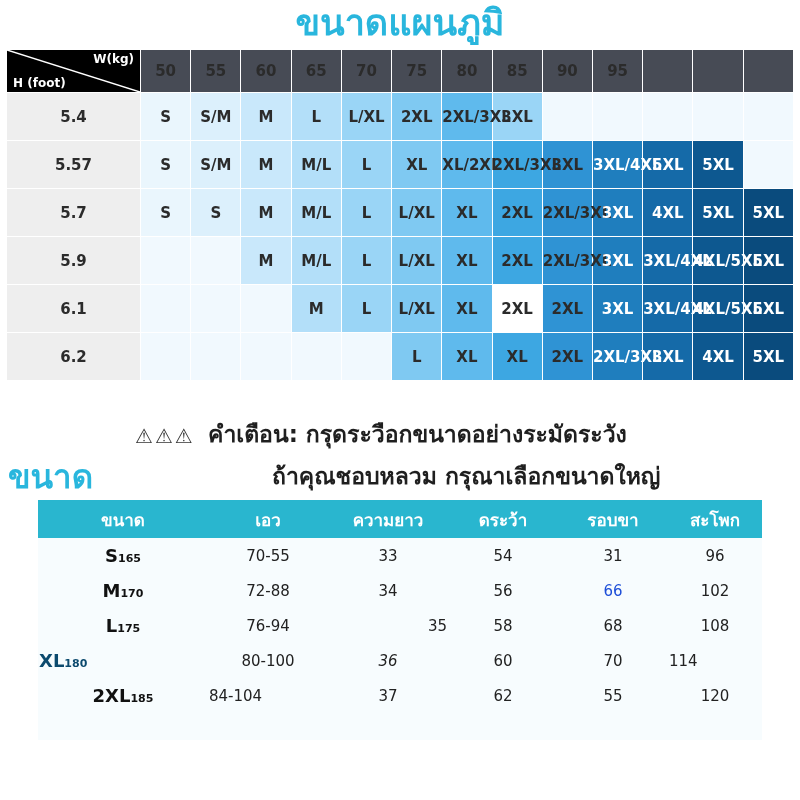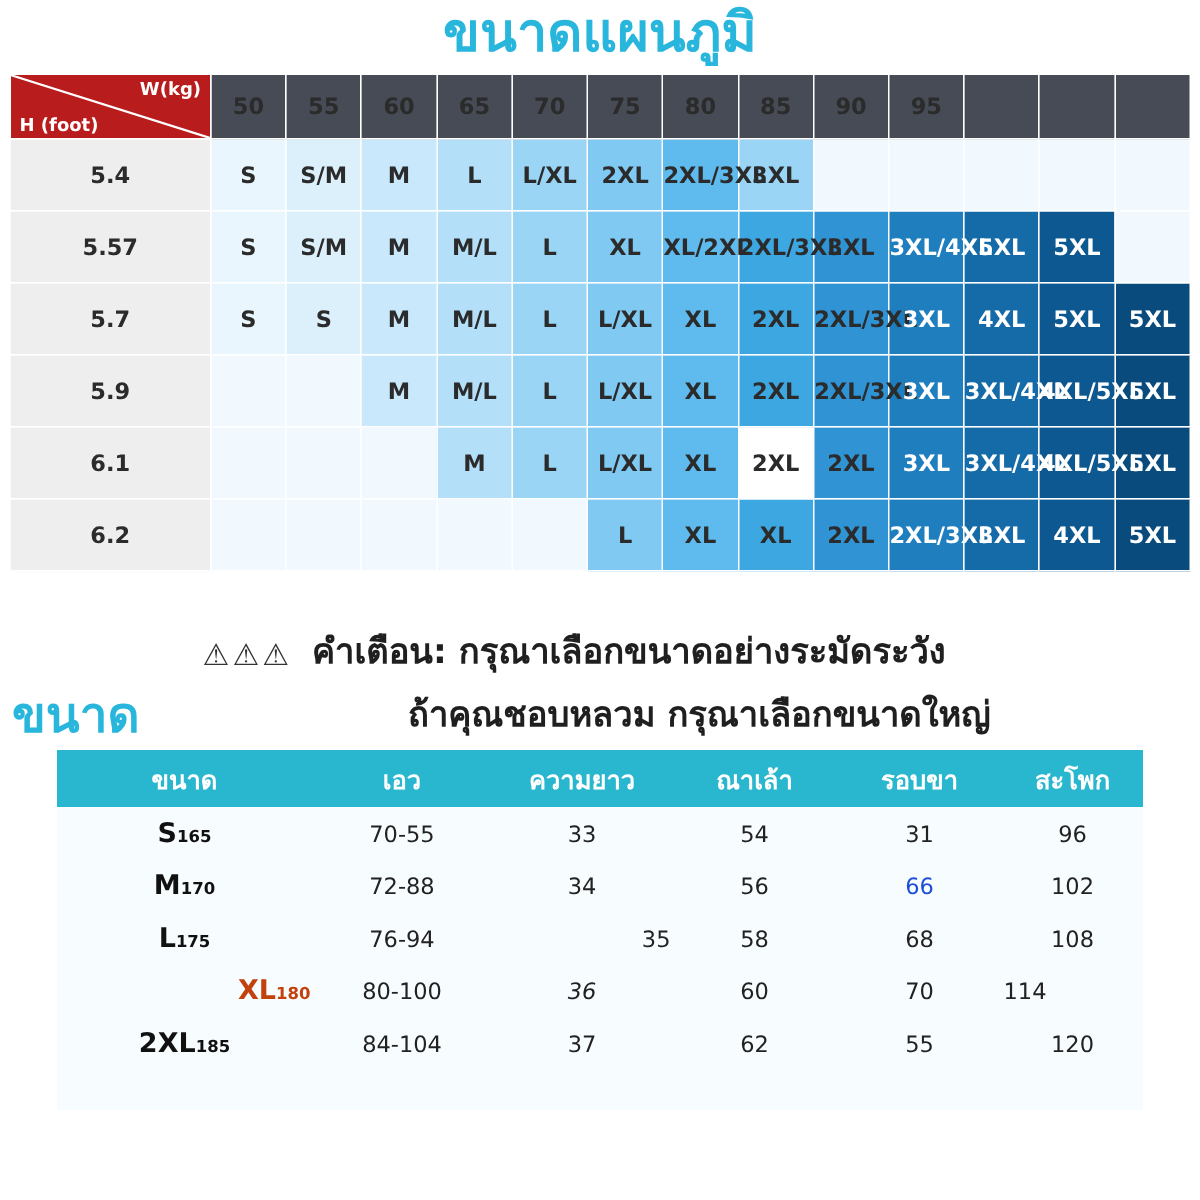--- a/index.html
+++ b/index.html
@@ -37,21 +37,21 @@
     text-align: center;
     vertical-align: middle;
     font-size: 15px;
     font-weight: 700;
     color: #2b2b2b;
     height: 48px;
     padding: 0;
   }
   .matrix tr.head th { height: 43px; }
   .corner {
-    background: #b91c1c;
+    background: #000000;
     position: relative;
     width: 134px;
     padding: 0 !important;
   }
   .corner .wlab {
     position: absolute;
     top: 2px; right: 6px;
     color: #ffffff;
     font-size: 12px;
     font-weight: 700;
@@ -207,33 +207,33 @@
           <td class="cell-tiny" style="background: rgb(31, 126, 190); color: rgb(255, 255, 255);">2XL/3XL</td>
           <td style="background: rgb(21, 106, 168); color: rgb(255, 255, 255);">3XL</td>
           <td style="background: rgb(13, 88, 144); color: rgb(255, 255, 255);">4XL</td>
           <td style="background: rgb(10, 75, 125); color: rgb(255, 255, 255);">5XL</td>
         </tr>
       </tbody>
   </table>
 
   <div style="position:absolute; top:412px; left:0; width:800px; height:90px;">
     <div style="position:absolute; left:135px; top:12px; font-size:20px; color:#333; letter-spacing:2px;">⚠⚠⚠</div>
-    <div style="position:absolute; left:208px; top:4px; font-size:23px; font-weight:700; color:#1f1f1f;">คำเตือน: กรุณาเลือกขนาดอย่างระมัดระวัง</div>
+    <div style="position:absolute; left:208px; top:4px; font-size:23px; font-weight:700; color:#1f1f1f;">คำเตือน: กรุดระวือกขนาดอย่างระมัดระวัง</div>
     <div style="position:absolute; left:272px; top:46px; font-size:23px; font-weight:700; color:#1f1f1f;">ถ้าคุณชอบหลวม กรุณาเลือกขนาดใหญ่</div>
     <div style="position:absolute; left:8px; top:38px; font-size:33px; font-weight:700; color:#29b6dd;">ขนาด</div>
   </div>
 
   <div style="position:absolute; top:500px; left:38px; width:724px; height:240px; background:#f7fcfe;">
     <table style="width:724px; border-collapse:collapse; table-layout:fixed;">
       <thead>
         <tr id="meas-head" style="background:#29b6cf; height:38px;">
             <th style="color: rgb(255, 255, 255); font-size: 17px; font-weight: 700; width: 170px; text-align: center;">ขนาด</th>
             <th style="color: rgb(255, 255, 255); font-size: 17px; font-weight: 700; width: 120px; text-align: center;">เอว</th>
             <th style="color: rgb(255, 255, 255); font-size: 17px; font-weight: 700; width: 120px; text-align: center;">ความยาว</th>
-            <th style="color: rgb(255, 255, 255); font-size: 17px; font-weight: 700; width: 110px; text-align: center;">ณาเล้า</th>
+            <th style="color: rgb(255, 255, 255); font-size: 17px; font-weight: 700; width: 110px; text-align: center;">ดระว้า</th>
             <th style="color: rgb(255, 255, 255); font-size: 17px; font-weight: 700; width: 110px; text-align: center;">รอบขา</th>
             <th style="color: rgb(255, 255, 255); font-size: 17px; font-weight: 700; width: 94px; text-align: center;">สะโพก</th>
           </tr>
       </thead>
       <tbody id="meas-body">
           <tr style="height: 35px;">
             <td style="text-align: center; font-size: 18px; font-weight: 700; color: rgb(17, 17, 17);">S<span style="font-size:11px;font-weight:700;">165</span></td>
             <td style="text-align: center; font-size: 15px; color: rgb(34, 34, 34);">70-55</td>
             <td style="text-align: center; font-size: 15px; color: rgb(34, 34, 34);">33</td>
             <td style="text-align: center; font-size: 15px; color: rgb(34, 34, 34);">54</td>
@@ -250,30 +250,30 @@
           </tr>
           <tr style="height: 35px;">
             <td style="text-align: center; font-size: 18px; font-weight: 700; color: rgb(17, 17, 17);">L<span style="font-size:11px;font-weight:700;">175</span></td>
             <td style="text-align: center; font-size: 15px; color: rgb(34, 34, 34);">76-94</td>
             <td style="text-align: right; font-size: 15px; color: rgb(34, 34, 34);">35</td>
             <td style="text-align: center; font-size: 15px; color: rgb(34, 34, 34);">58</td>
             <td style="text-align: center; font-size: 15px; color: rgb(34, 34, 34);">68</td>
             <td style="text-align: center; font-size: 15px; color: rgb(34, 34, 34);">108</td>
           </tr>
           <tr style="height: 35px;">
-            <td style="text-align: right; font-size: 18px; font-weight: 700; color: #c2410c;">XL<span style="font-size:11px;font-weight:700;">180</span></td>
+            <td style="text-align: left; font-size: 18px; font-weight: 700; color: #0c4a6e;">XL<span style="font-size:11px;font-weight:700;">180</span></td>
             <td style="text-align: center; font-size: 15px; color: rgb(34, 34, 34);">80-100</td>
             <td style="text-align: center; font-size: 15px; color: rgb(34, 34, 34); font-style: italic;">36</td>
             <td style="text-align: center; font-size: 15px; color: rgb(34, 34, 34);">60</td>
             <td style="text-align: center; font-size: 15px; color: rgb(34, 34, 34);">70</td>
             <td style="text-align: left; font-size: 15px; color: rgb(34, 34, 34);">114</td>
           </tr>
           <tr style="height: 35px;">
             <td style="text-align: center; font-size: 18px; font-weight: 700; color: rgb(17, 17, 17);">2XL<span style="font-size:11px;font-weight:700;">185</span></td>
-            <td style="text-align: center; font-size: 15px; color: rgb(34, 34, 34);">84-104</td>
+            <td style="font-size: 15px; color: rgb(34, 34, 34);">84-104</td>
             <td style="text-align: center; font-size: 15px; color: rgb(34, 34, 34);">37</td>
             <td style="text-align: center; font-size: 15px; color: rgb(34, 34, 34);">62</td>
             <td style="text-align: center; font-size: 15px; color: rgb(34, 34, 34);">55</td>
             <td style="text-align: center; font-size: 15px; color: rgb(34, 34, 34);">120</td>
           </tr>
         </tbody>
     </table>
   </div>
 
 </div>

